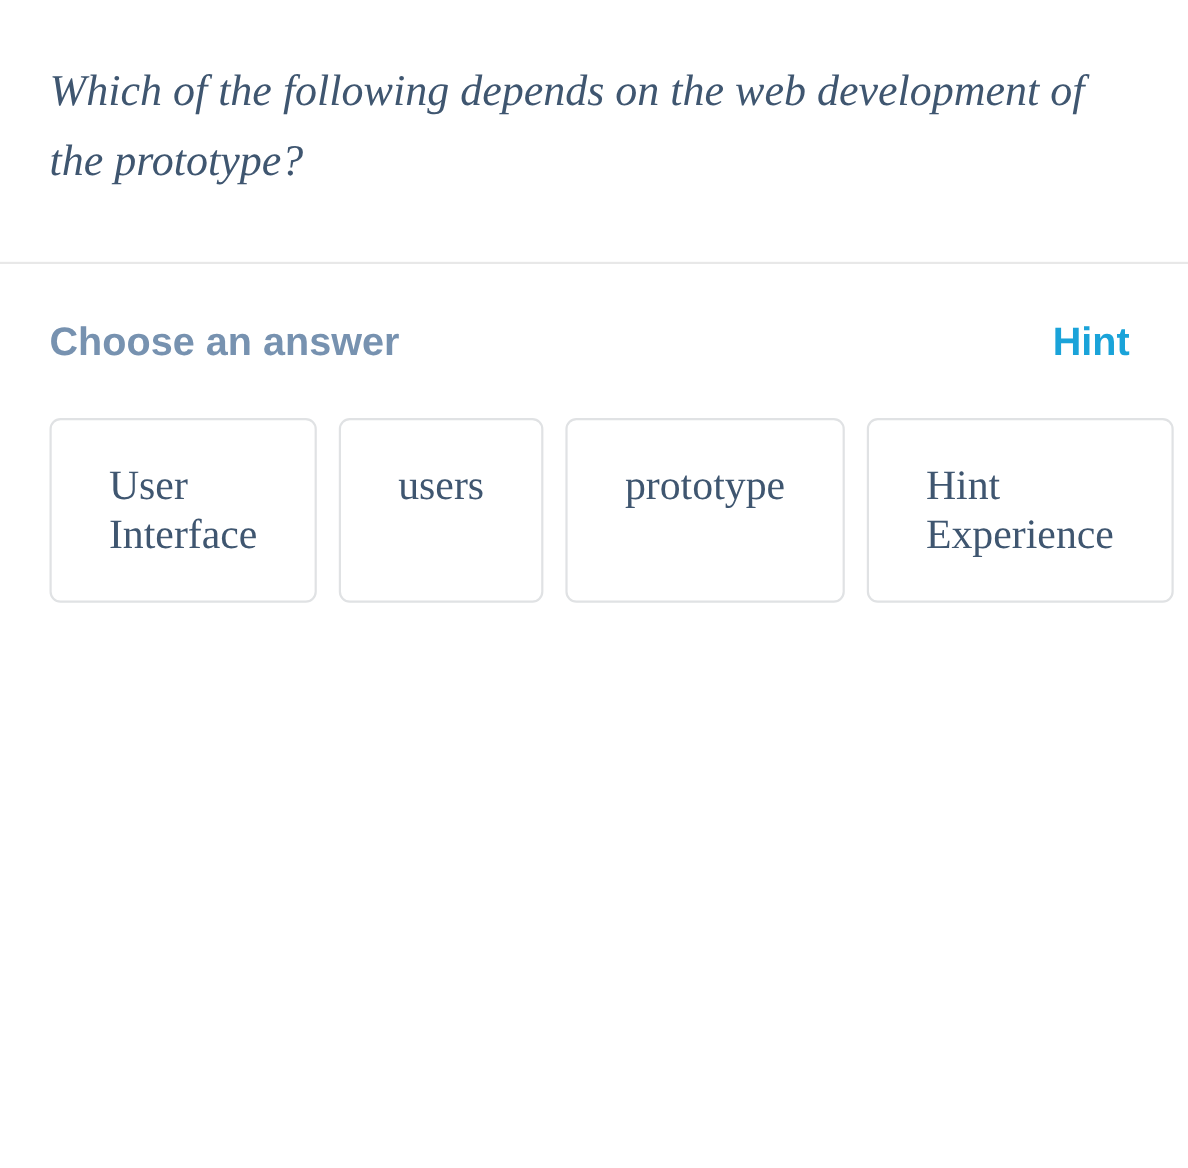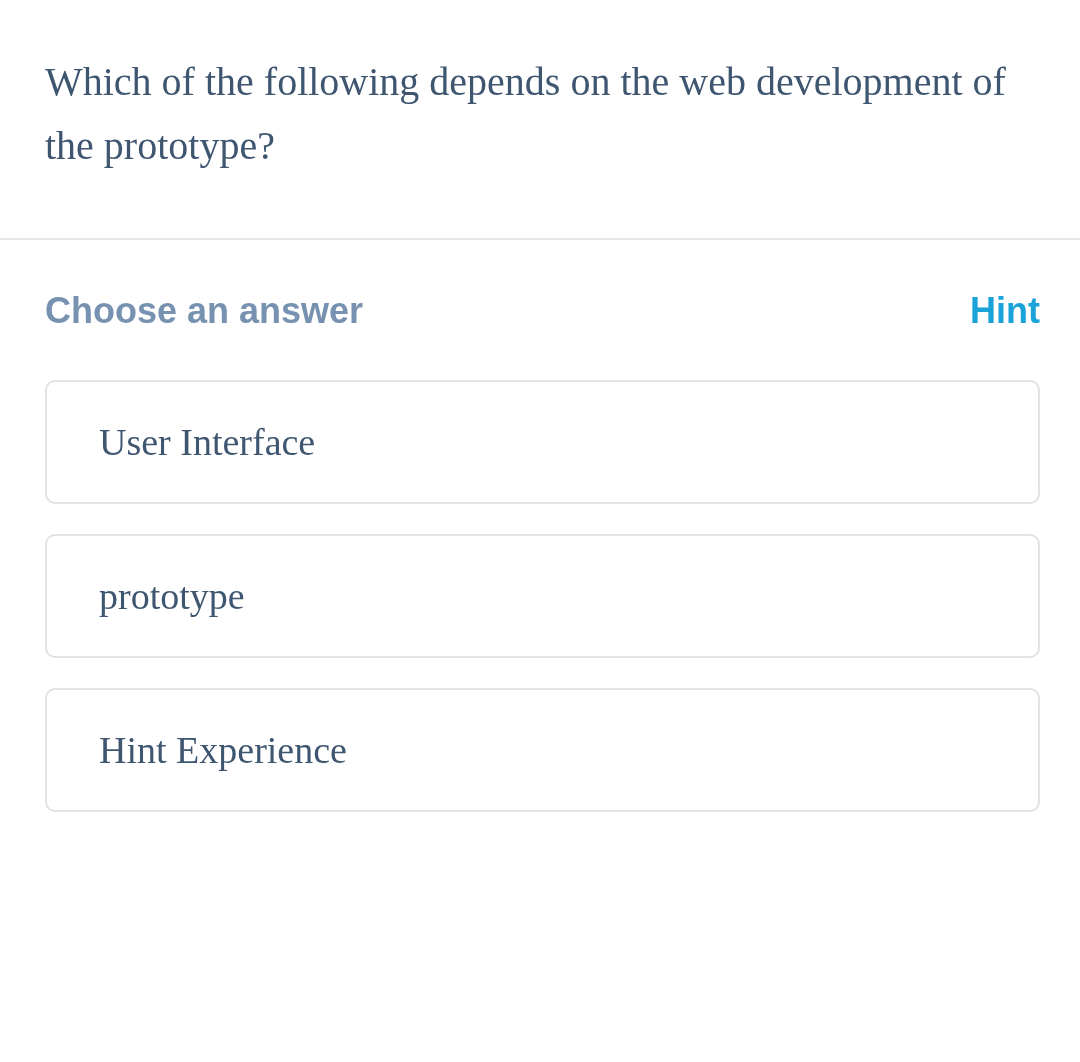--- a/index.html
+++ b/index.html
@@ -8,34 +8,35 @@
       box-sizing: border-box;
     }
     body {
       font-family: Georgia, 'Times New Roman', serif;
       background: #ffffff;
       width: 1080px;
       height: 1062px;
     }
     .question-section {
       padding: 50px 57px 60px 45px;
+      font-style: italic;
     }
     .question-text {
       font-size: 40px;
       font-weight: 400;
       color: #3f5670;
       line-height: 1.6;
     }
     .divider {
       border: none;
       border-top: 2px solid #e8e8e8;
       margin: 0;
     }
     .answer-section {
-      padding: 50px 40px 45px 45px;
+      padding: 50px 53px 45px 45px;
     }
     .answer-header {
       display: flex;
       justify-content: space-between;
       align-items: center;
       margin-bottom: 48px;
     }
     .choose-label {
       font-family: -apple-system, BlinkMacSystemFont, 'Segoe UI', Arial, sans-serif;
       font-size: 36px;
@@ -44,22 +45,21 @@
     }
     .hint-link {
       font-family: -apple-system, BlinkMacSystemFont, 'Segoe UI', Arial, sans-serif;
       font-size: 36px;
       font-weight: 700;
       color: #1aa3d9;
       cursor: pointer;
     }
     .options-list {
       display: flex;
-      flex-direction: column;
-      gap: 30px;
+      gap: 20px;
     }
     .option {
       border: 2px solid #e0e2e4;
       border-radius: 10px;
       padding: 38px 52px;
       cursor: pointer;
       background: #ffffff;
     }
     .option-text {
       font-family: Georgia, 'Times New Roman', serif;
@@ -80,19 +80,22 @@
 <div class="answer-section">
   <div class="answer-header">
     <span class="choose-label">Choose an answer</span>
     <span class="hint-link">Hint</span>
   </div>
   <div class="options-list">
     <div class="option">
       <span class="option-text">User Interface</span>
     </div>
     <div class="option">
+      <span class="option-text">users</span>
+    </div>
+    <div class="option">
       <span class="option-text">prototype</span>
     </div>
     <div class="option">
       <span class="option-text">Hint Experience</span>
     </div>
   </div>
 </div>
 
 </body></html>

